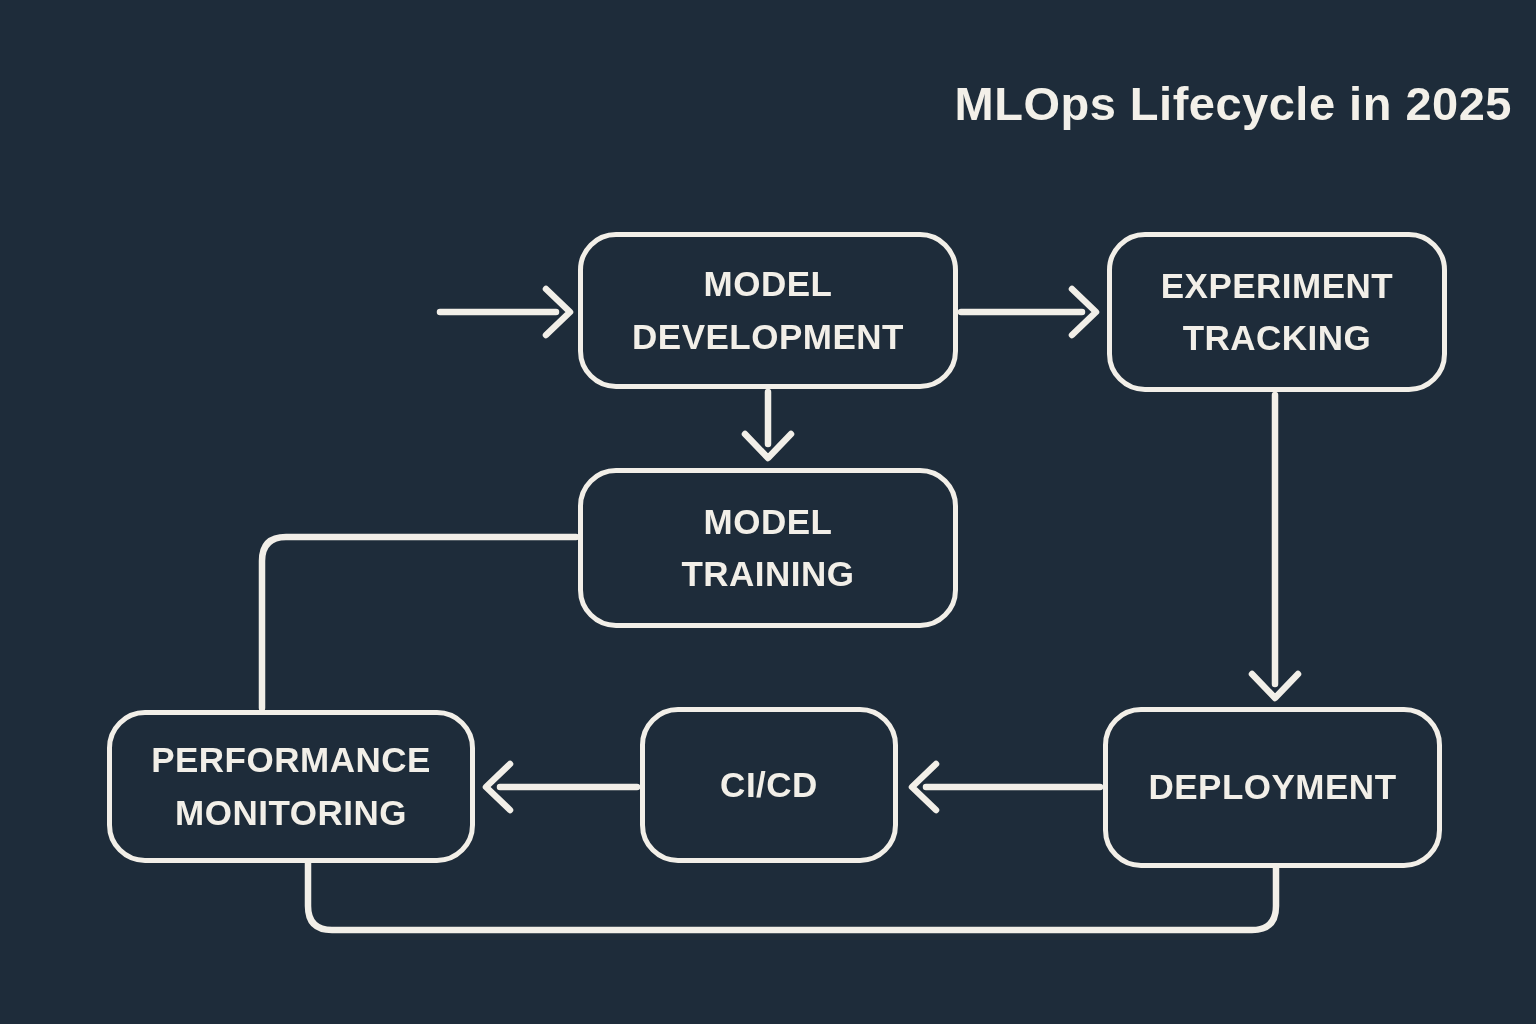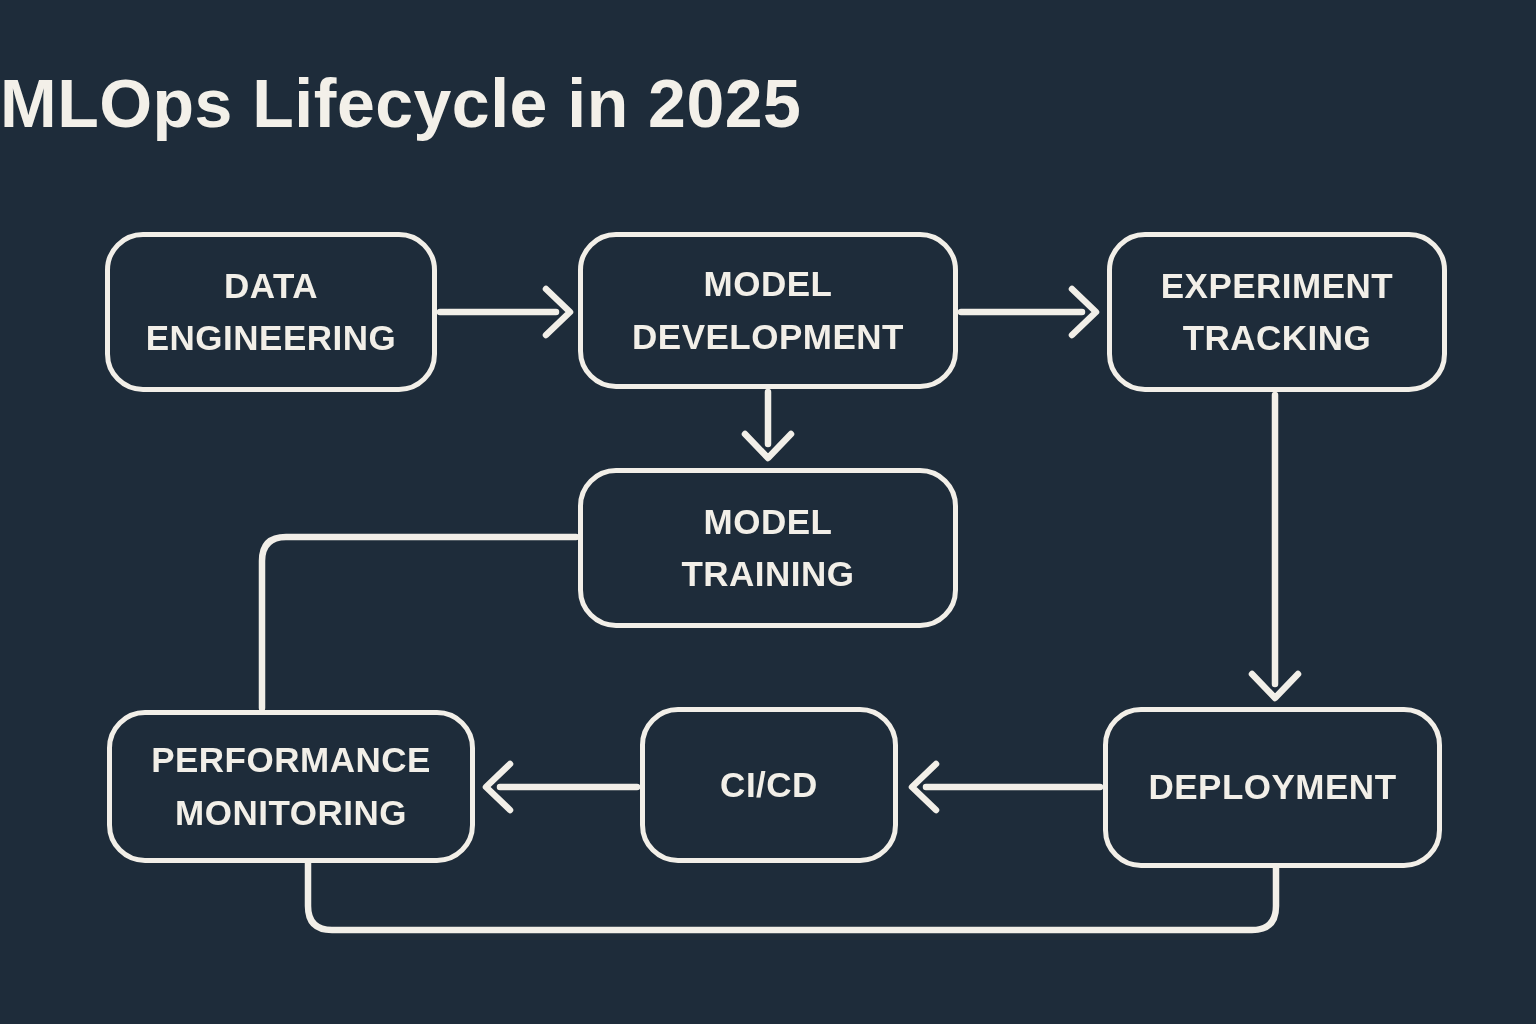--- a/index.html
+++ b/index.html
@@ -13,26 +13,26 @@
     height: 1024px;
     background: #1e2c3a;
     overflow: hidden;
     font-family: "Liberation Sans", sans-serif;
   }
   .title {
     position: absolute;
     top: 64px;
     left: 0;
     width: 1500px;
-    text-align: left;
-    font-size: 68px;
+    text-align: right;
+    font-size: 47px;
     font-weight: 700;
     letter-spacing: 0.5px;
     color: #f3f0e9;
-    margin: 0;
+    margin: 12px;
   }
   #edges {
     position: absolute;
     top: 0;
     left: 0;
   }
   #edges path {
     fill: none;
     stroke: #f2efe8;
     stroke-width: 6.5;
@@ -84,24 +84,20 @@
 
     <path d="M 1100 787 H 926 M 936 764 L 912 787 L 936 810"></path>
 
     <path d="M 637 787 H 500 M 510 764 L 486 787 L 510 810"></path>
 
     <path d="M 576 537 H 286 Q 262 537 262 561 V 708"></path>
 
     <path d="M 308 860 V 906 Q 308 930 332 930 H 1252 Q 1276 930 1276 906 V 865"></path>
   </svg>
 
-  <div class="node" id="node-data-engineering">
-    <span>DATA
-ENGINEERING</span>
-  </div>
 
   <div class="node" id="node-model-development">
     <span>MODEL
 DEVELOPMENT</span>
   </div>
 
   <div class="node" id="node-experiment-tracking">
     <span>EXPERIMENT
 TRACKING</span>
   </div>

